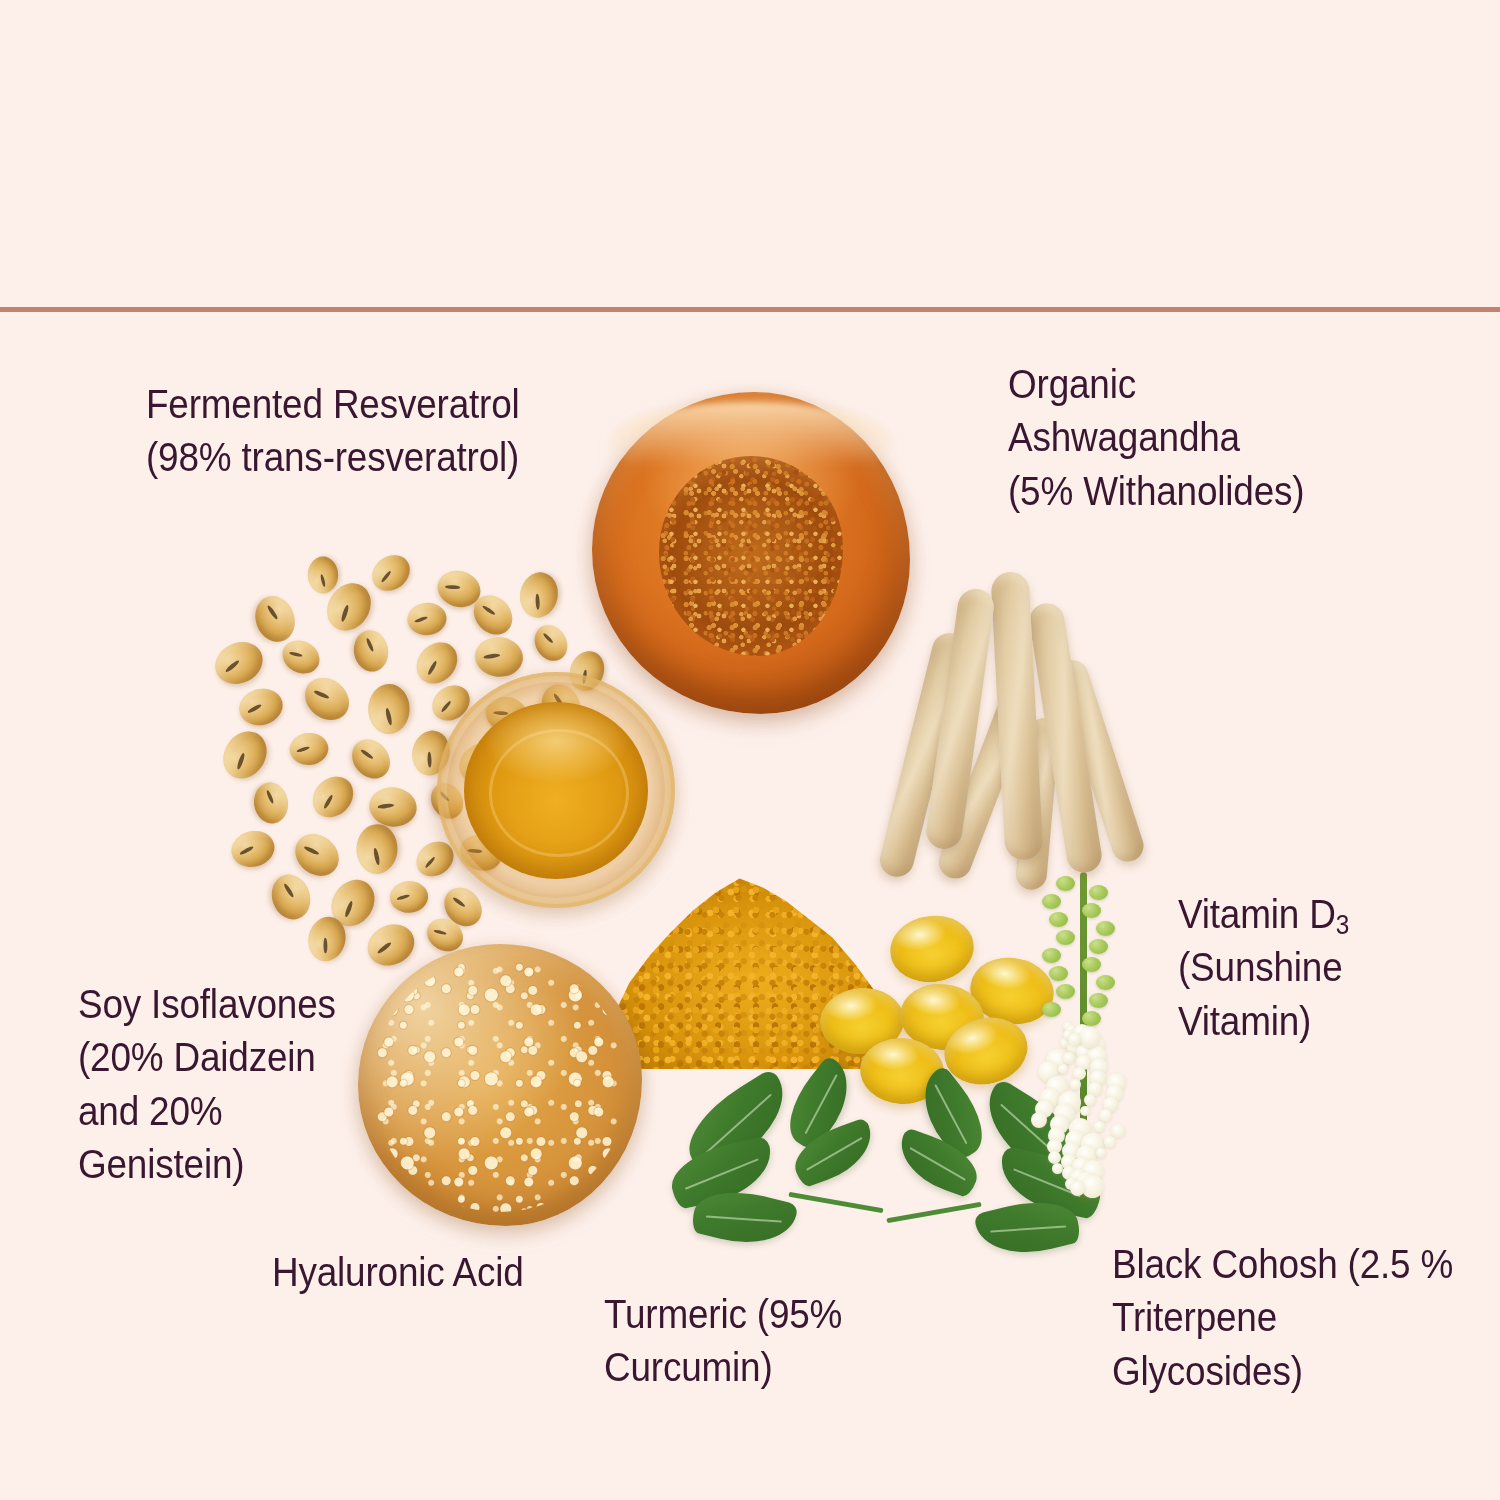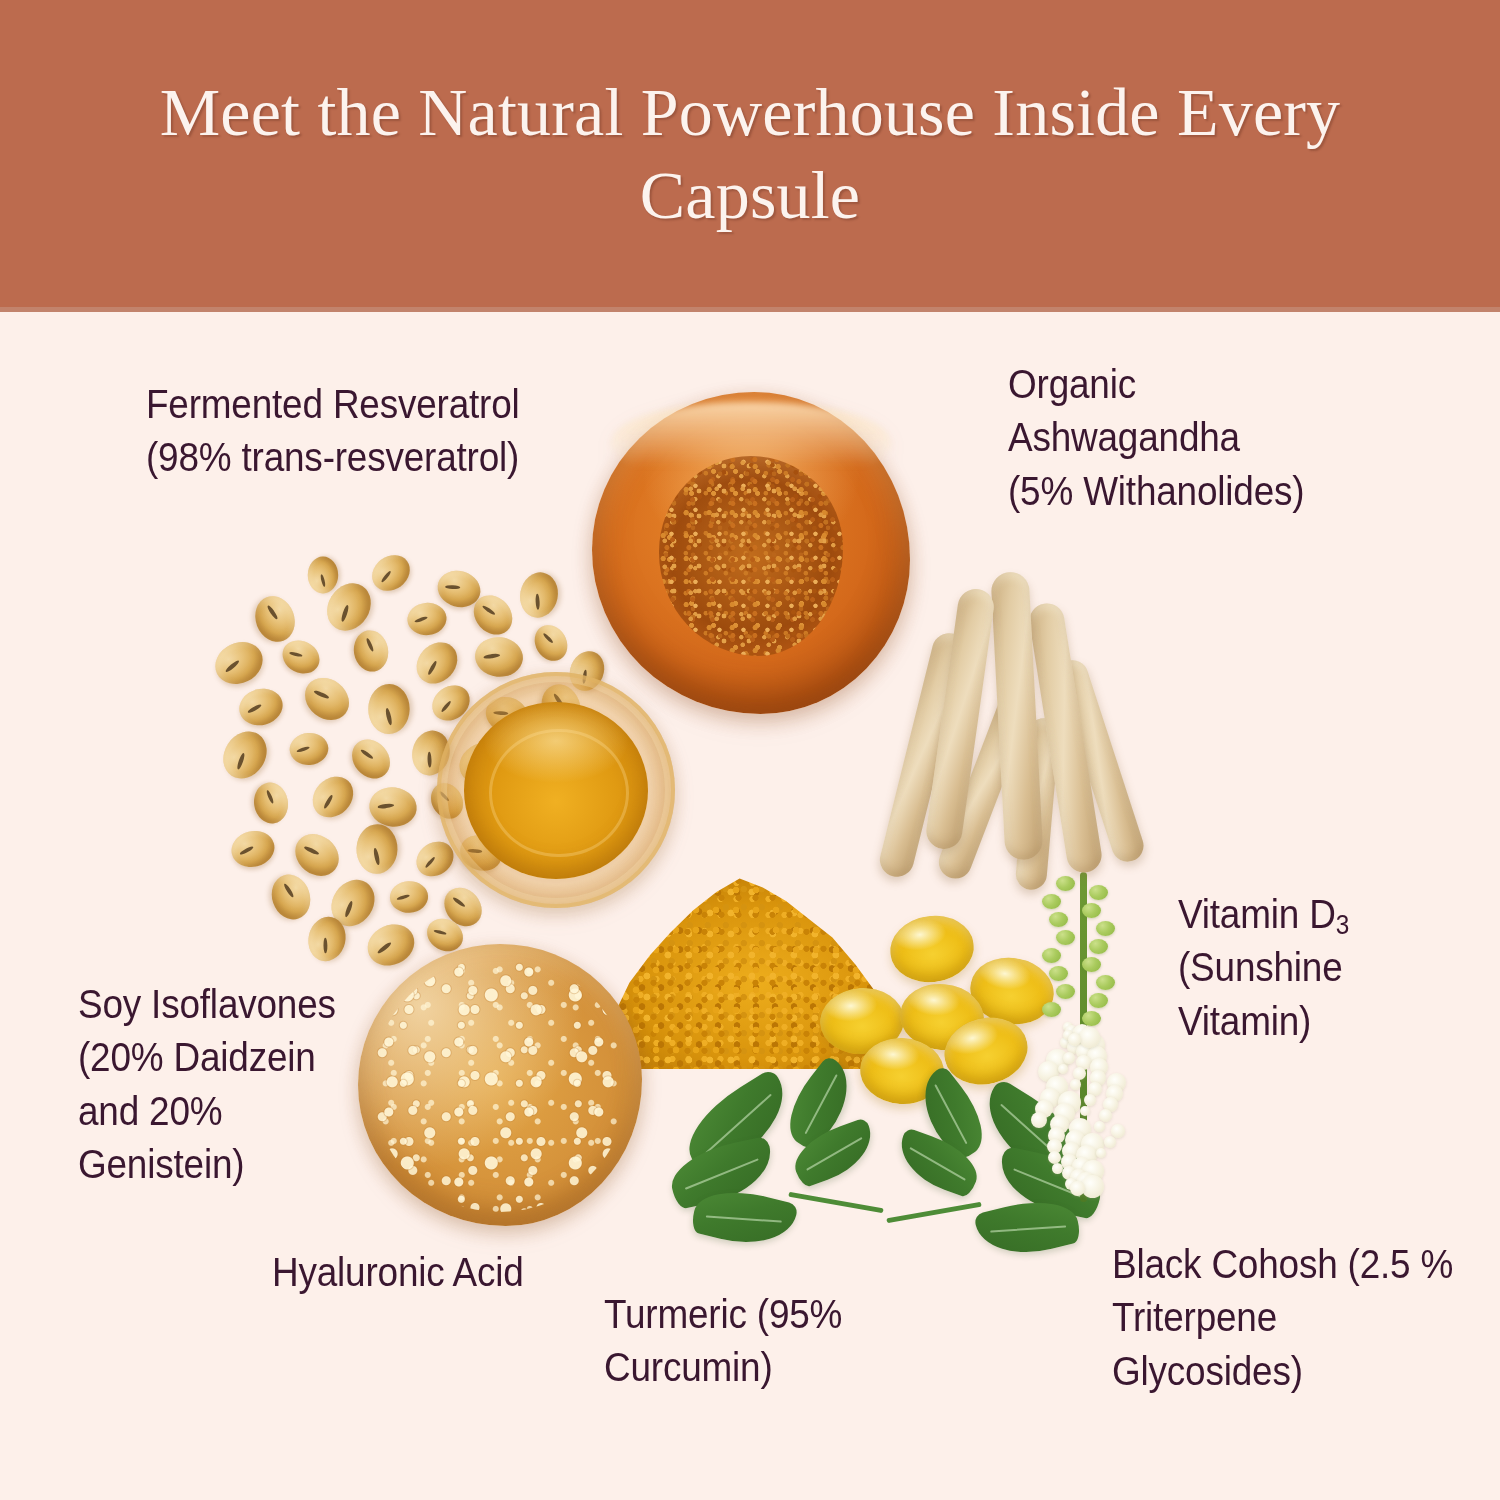--- a/index.html
+++ b/index.html
@@ -228,23 +228,20 @@
     position:absolute;border-radius:50%;
     background:radial-gradient(circle at 40% 34%,#FFFFFB 0%,#F7F3E2 48%,#EAE4C9 100%);
     box-shadow:0 1px 3px rgba(170,165,130,.28);
   }
 </style>
 </head>
 <body>
 
 <div id="stage">
 
-  <div id="header">
-    <div id="header-title">Meet the Natural Powerhouse Inside Every Capsule</div>
-  </div>
   <div id="header-rule"></div>
 
   <div class="art soft" id="art-resveratrol">
     <div class="drop"></div>
     <div class="rim"></div>
     <div class="powder"></div>
   </div>
 
   <div class="art" id="art-soy">
       <div class="bean" style="left: 92px; top: 8px; transform: rotate(-90deg) scale(0.8);"></div>

